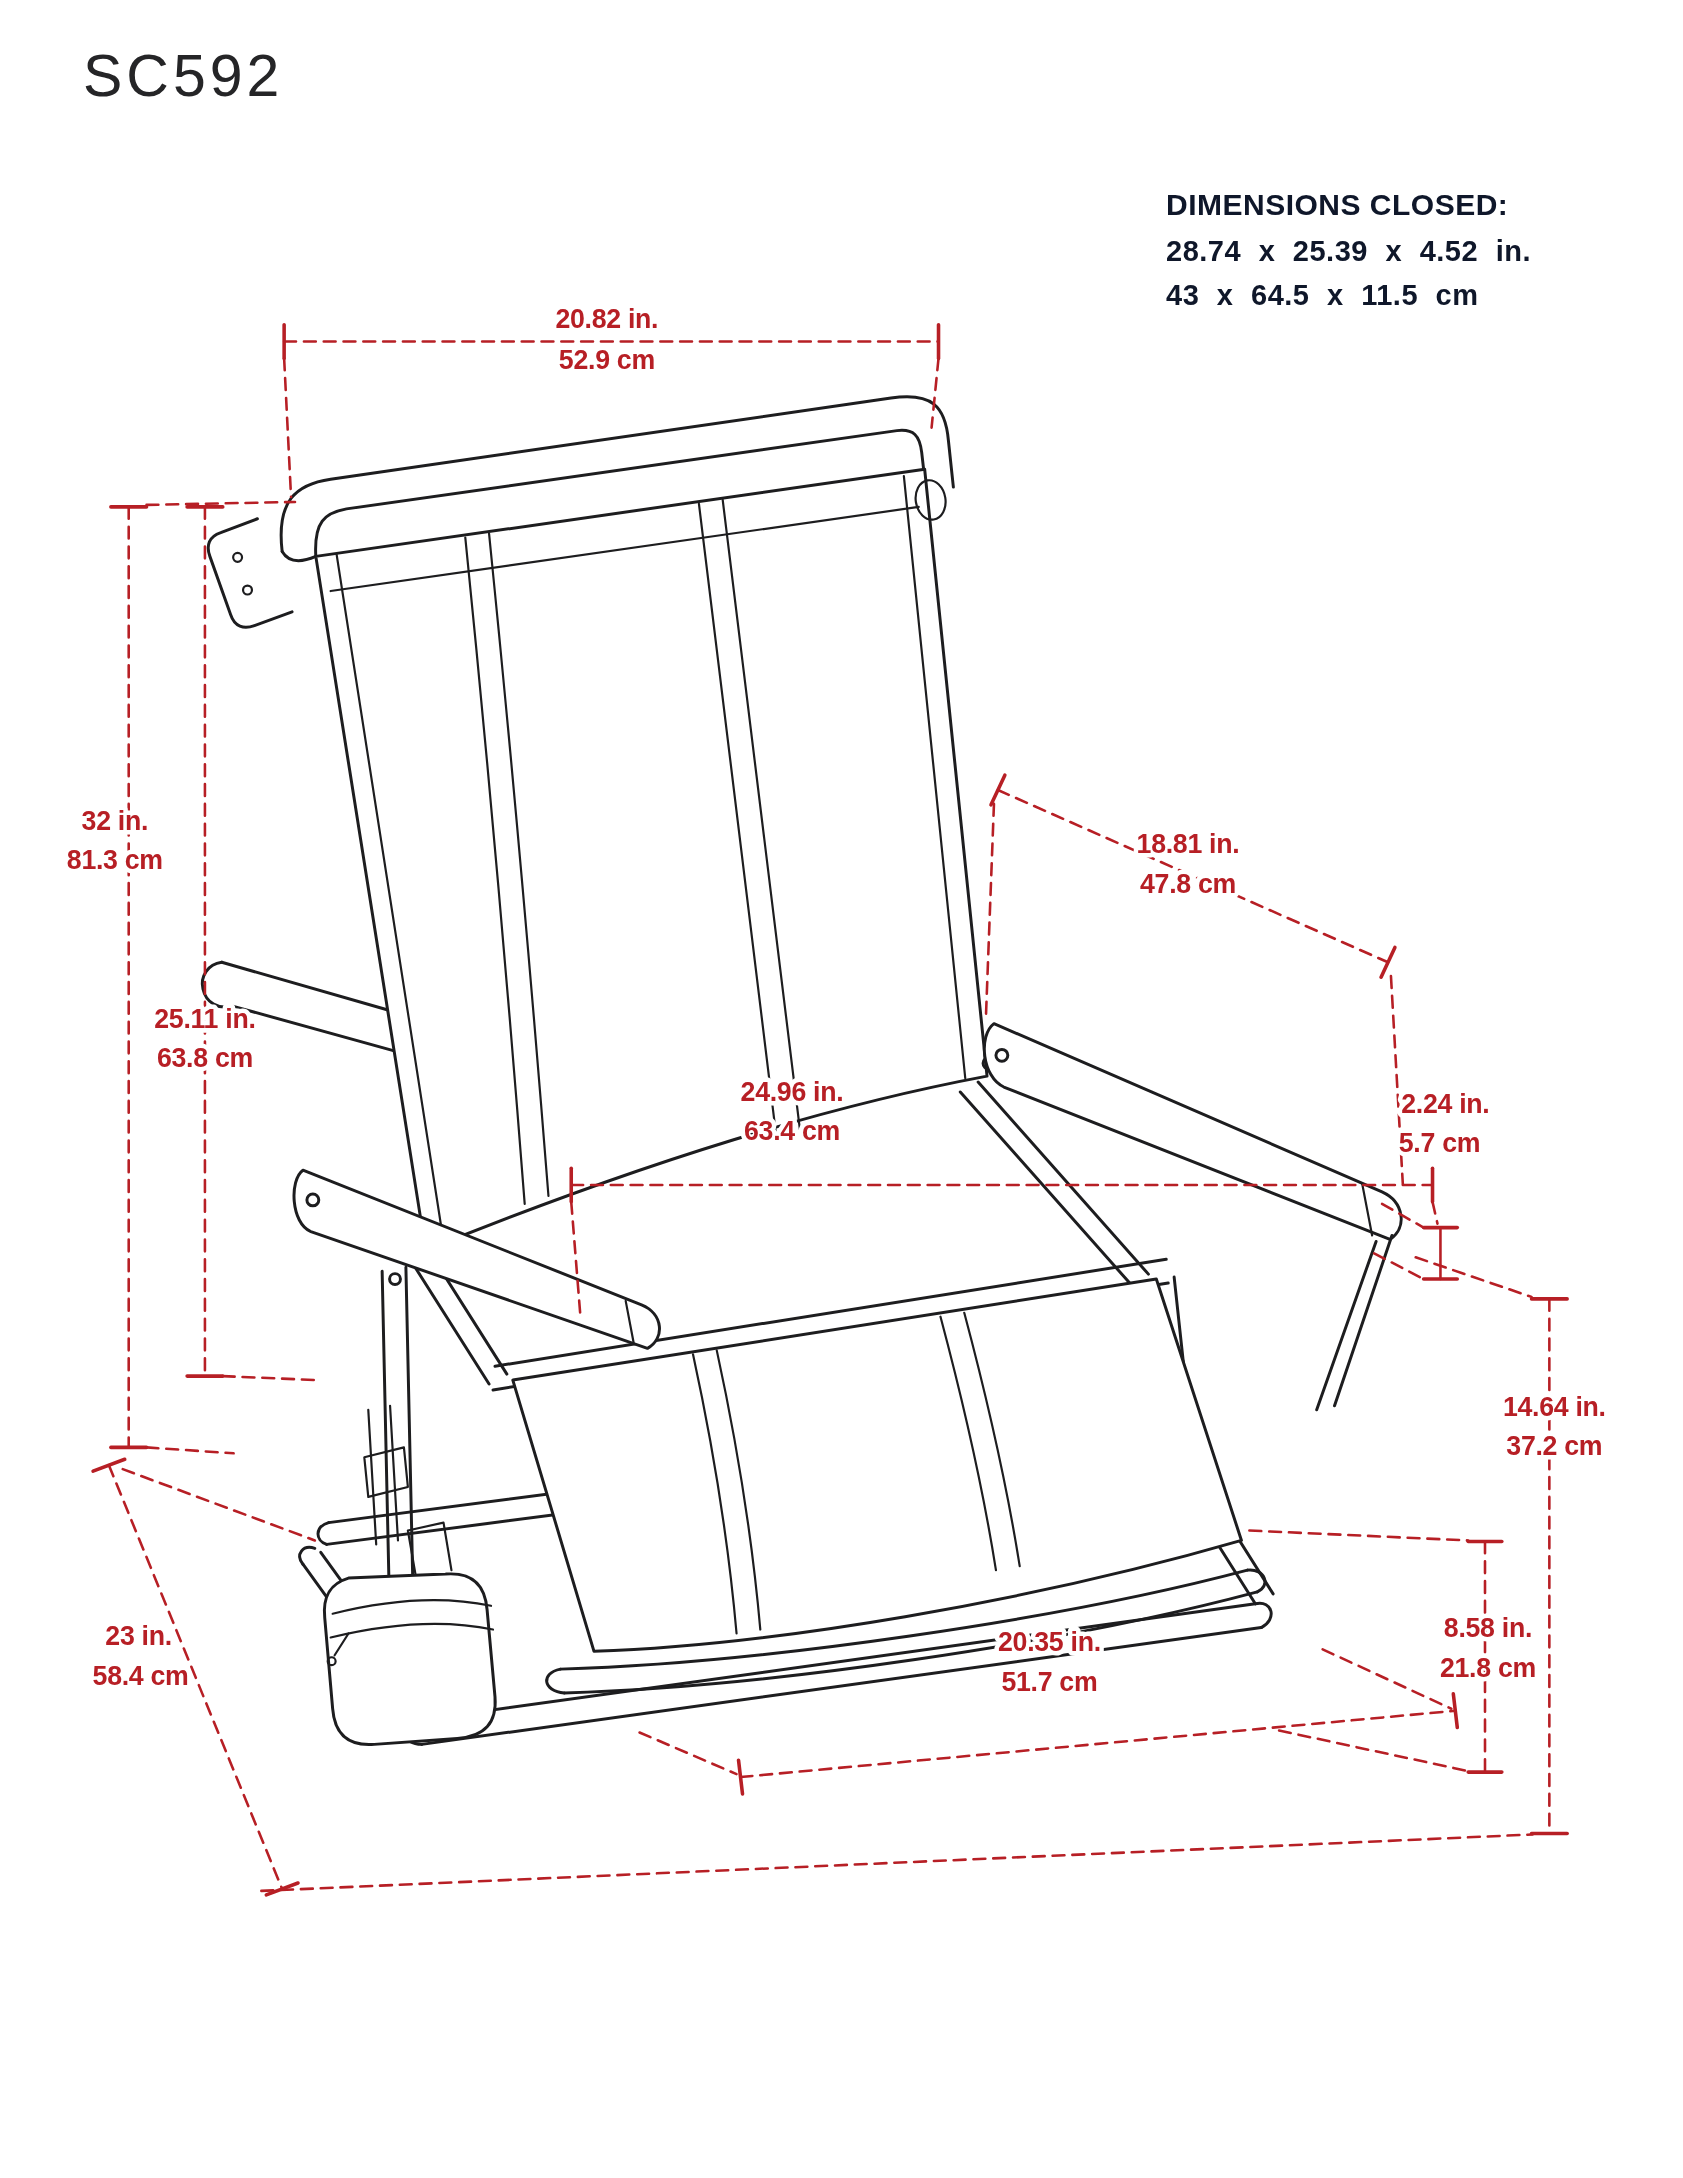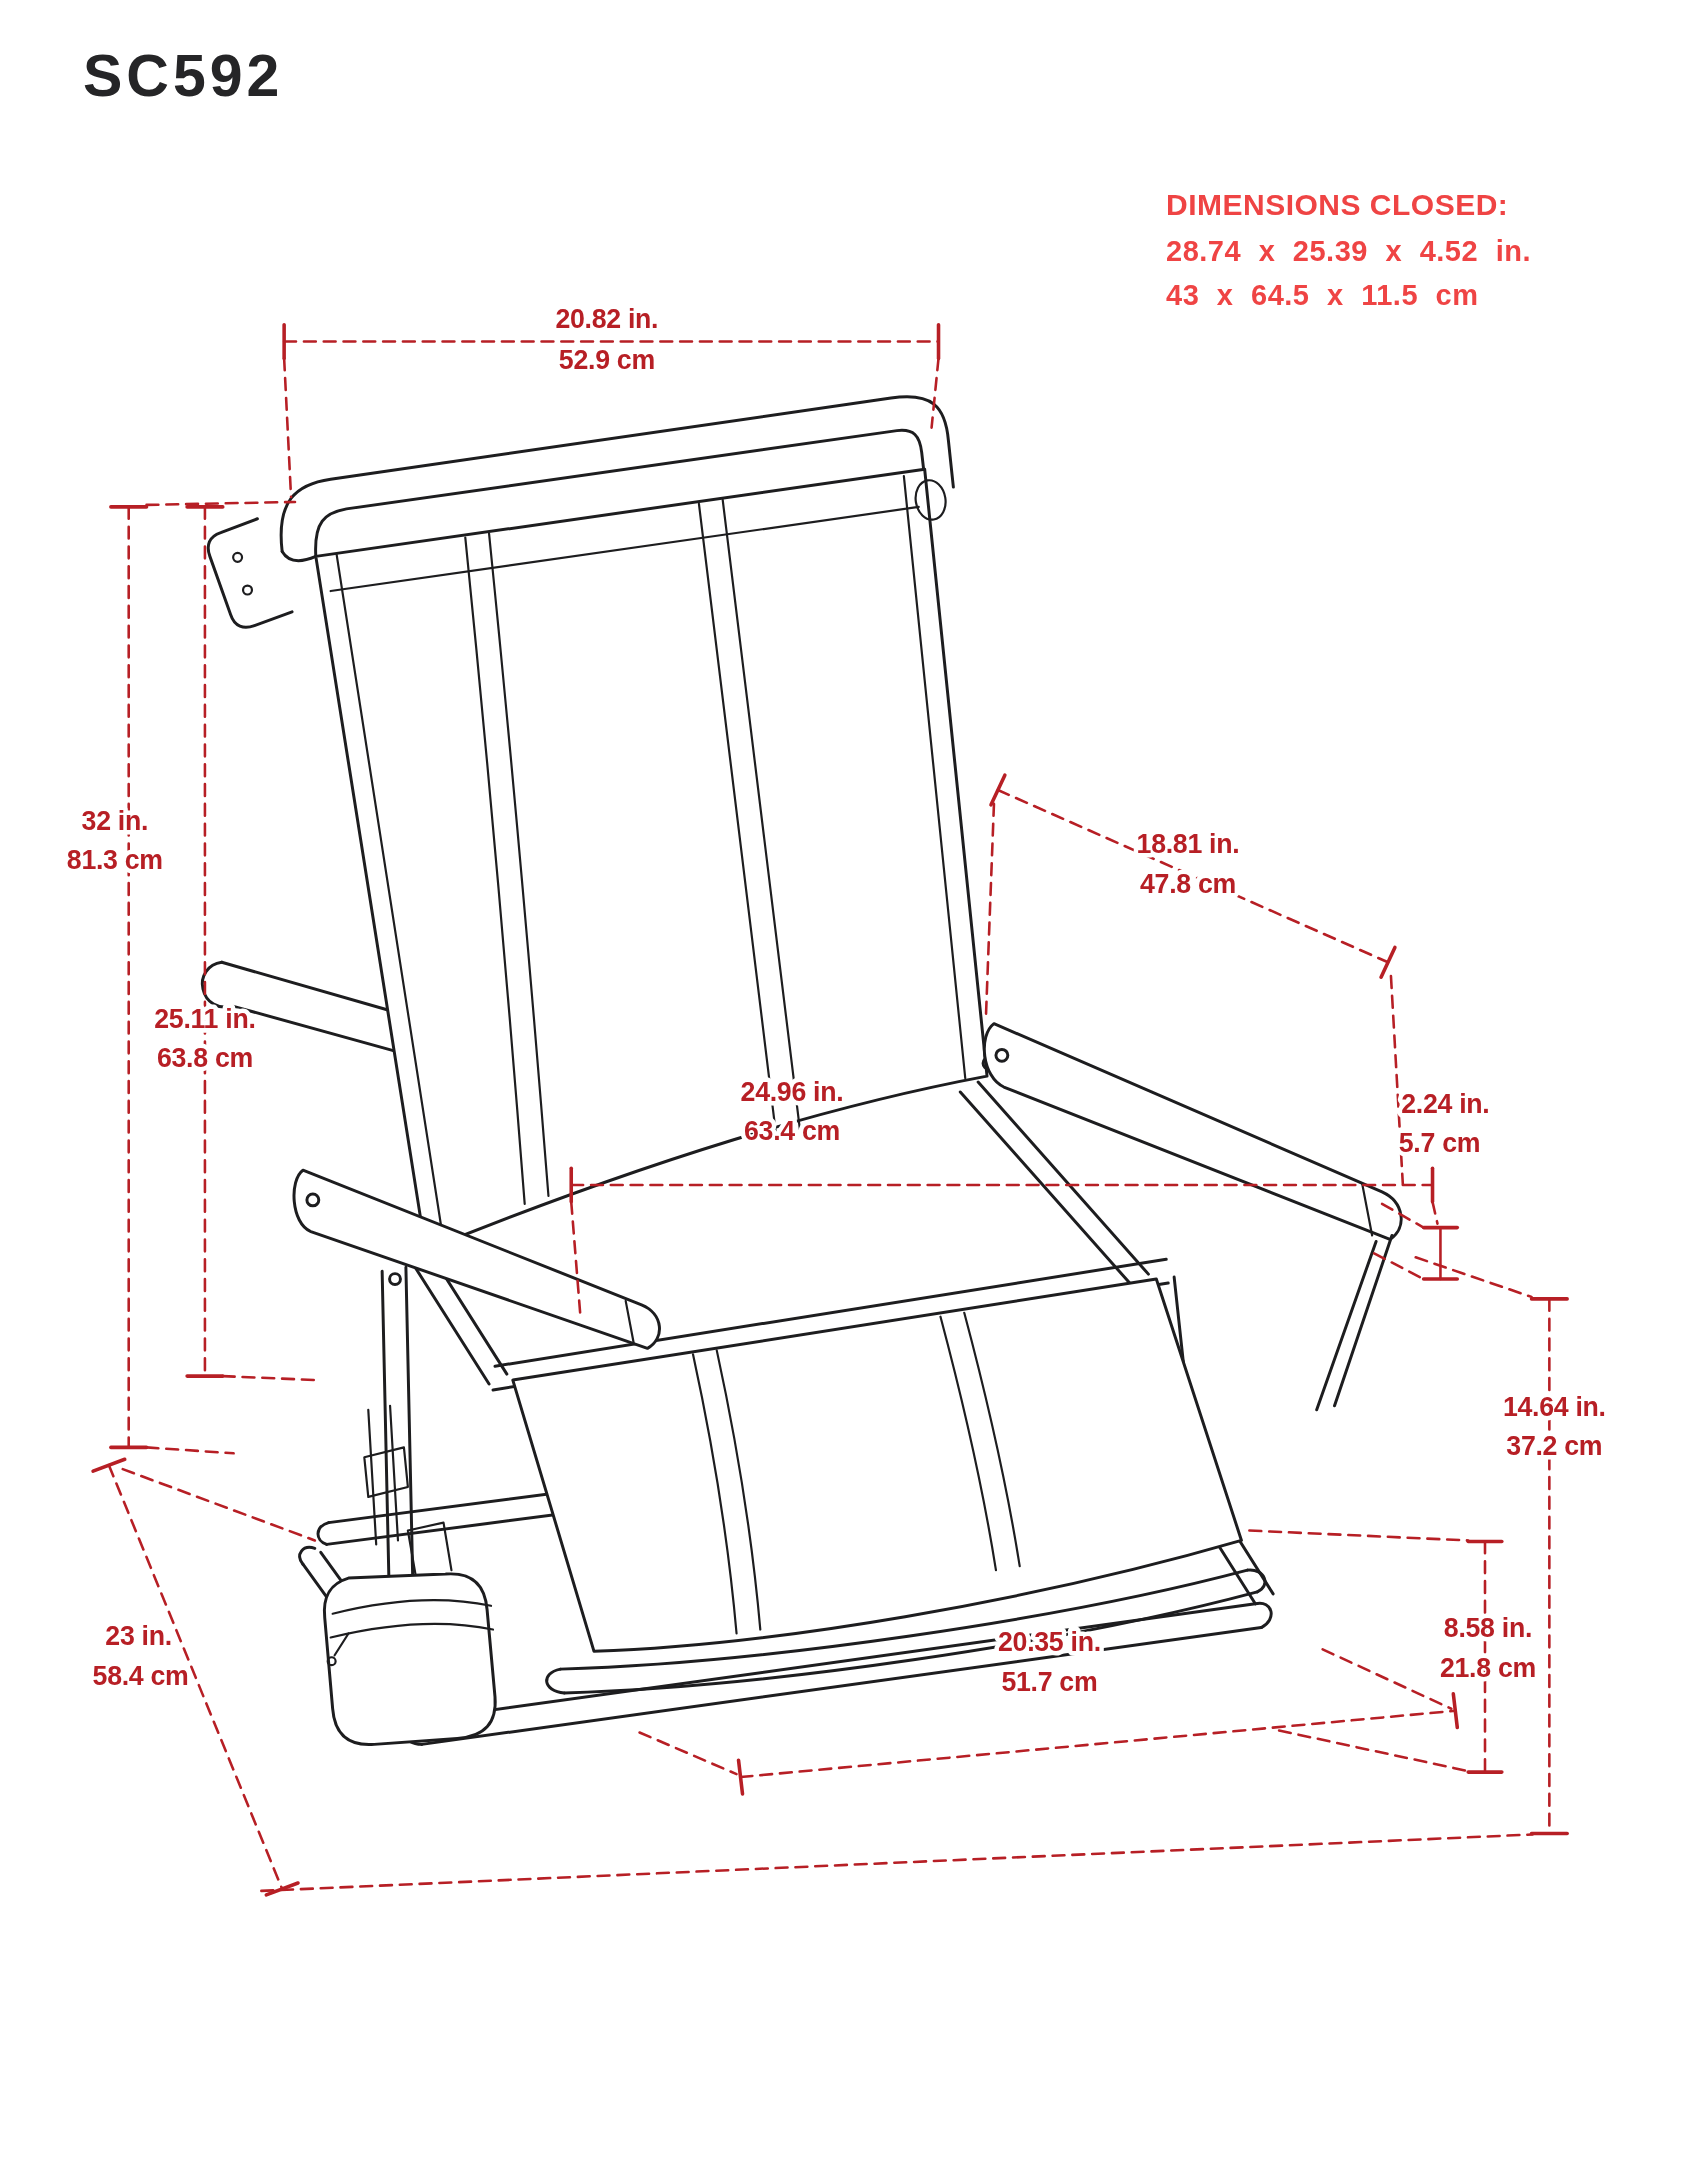--- a/index.html
+++ b/index.html
@@ -1,21 +1,21 @@
 <!DOCTYPE html>
 <html><head>
 <meta charset="utf-8">
 <style>
   * { margin:0; padding:0; box-sizing:border-box; }
   html,body { background:#ffffff; }
   .canvas { position:relative; width:1683px; height:2178px; background:#ffffff; overflow:hidden;
             font-family:"Liberation Sans", sans-serif; }
-  .title { position:absolute; left:83px; top:42px; font-size:59px; font-weight:bold;
+  .title { position:absolute; left:83px; top:42px; font-size:59px; font-weight:normal;
            letter-spacing:4px; color:#252527; }
-  .dims-closed { position:absolute; left:1166px; top:188px; color:#ef4444; font-weight:bold; }
+  .dims-closed { position:absolute; left:1166px; top:188px; color:#0f172a; font-weight:bold; }
   .dc-head { font-size:30px; margin-bottom:13px; letter-spacing:0.5px; }
   .dc-line { font-size:29px; word-spacing:9px; margin-bottom:11px; letter-spacing:0.5px; }
   svg.diagram { position:absolute; left:0; top:0; width:1683px; height:2178px; }
   .ink { stroke:#1d1d1f; stroke-width:3; fill:none; stroke-linecap:round; stroke-linejoin:round; }
   .fab { fill:#ffffff; }
   .thin { stroke-width:2.2; }
   .rd { stroke:#b71f25; stroke-width:2.6; fill:none; stroke-dasharray:12 8; stroke-linecap:round; }
   .rs { stroke:#b71f25; stroke-width:2.6; fill:none; stroke-linecap:round; }
   .rt { stroke:#b71f25; stroke-width:3.6; fill:none; stroke-linecap:round; }
   .dim { font-family:"Liberation Sans", sans-serif; font-size:27px; font-weight:bold; fill:#b71f25;

